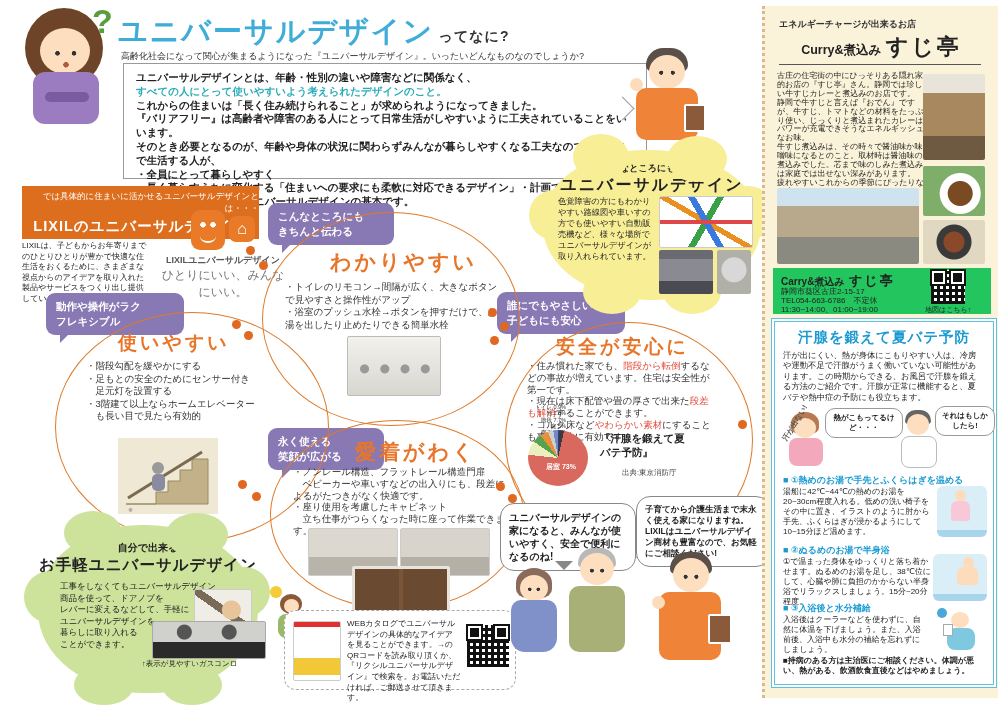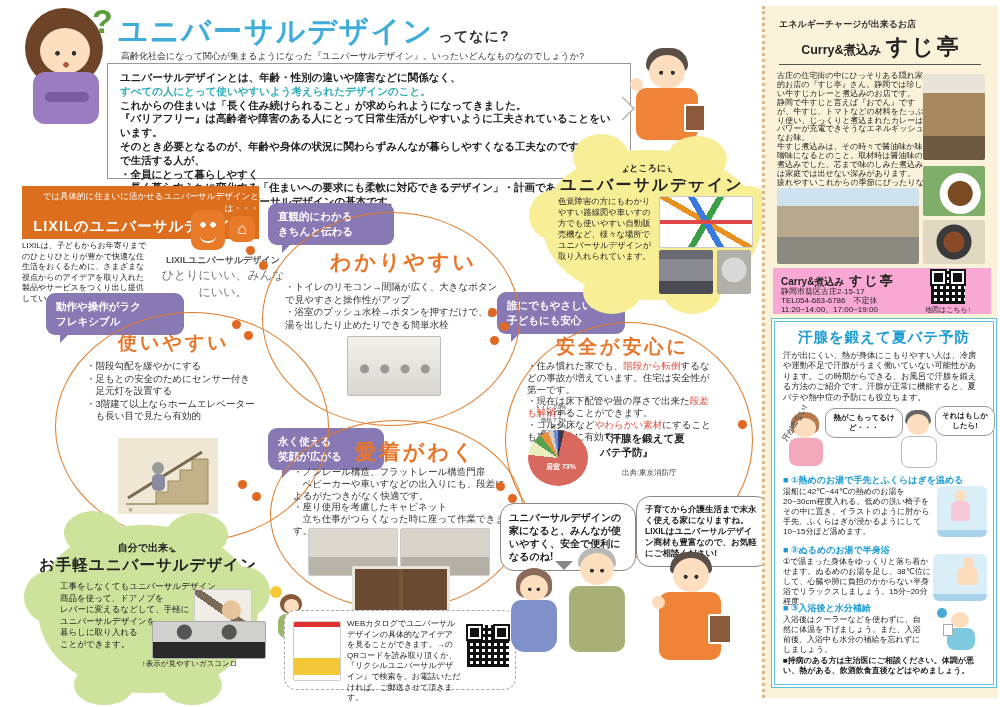--- a/index.html
+++ b/index.html
@@ -68,21 +68,21 @@
            padding:7px 8px;font-weight:bold;}
   .wbubble:after{content:"";position:absolute;bottom:-9px;left:40%;border:9px solid transparent;border-top-color:#888;}
 
   
   .rightcol{position:absolute;left:762px;top:6px;width:233px;height:692px;background:#faf3da;
             border-left:3px dotted #d8b890;}
   .resto-tagline{font-size:9px;font-weight:bold;color:#333;}
   .resto-title-small{font-size:12.5px;font-weight:bold;}
   .resto-title-large{font-size:22px;font-weight:bold;letter-spacing:3px;}
   .resto-body{font-size:8px;line-height:8.9px;color:#222;}
-  .info-box{background:#f9a8d4;}
+  .info-box{background:#22c55e;}
   .health-box{position:absolute;background:#fff;border:4px double #5ec1e0;}
   .health-title{font-size:14.5px;font-weight:bold;color:#1a9ad2;letter-spacing:1px;}
   .health-body{font-size:8.3px;line-height:10.4px;color:#222;}
   .hitem-title{font-size:9px;font-weight:bold;color:#1a9ad2;}
   .hitem-body{font-size:8px;line-height:9.9px;color:#222;}
   .hbubble{position:absolute;background:#fff;border:1px solid #999;border-radius:10px;
            font-size:7.5px;font-weight:bold;padding:4px 5px;text-align:center;}
   .bath{background:#daeef8;border-radius:6px;border-bottom:7px solid #a8d4ec;position:absolute;}
   .blob-head{position:absolute;border-radius:50%;background:#fcdcba;}
   .blob-body{position:absolute;border-radius:6px 6px 3px 3px;}
@@ -111,21 +111,21 @@
     <div style="left:8px;top:64px;width:66px;height:52px;background:#9c7cc0;border-radius:12px;"></div>
     <div style="left:20px;top:84px;width:44px;height:10px;background:#7a5aa0;border-radius:5px;"></div>
   </div>
   <div class="abs qmark" style="left:92px;top:2px;">?</div>
   <div class="abs" style="left:118px;top:12px;">
     <span class="main-title">ユニバーサルデザイン</span>
     <span class="title-suffix">ってなに?</span>
   </div>
   <div class="abs subtitle" style="left:121px;top:50px;">高齢化社会になって関心が集まるようになった『ユニバーサルデザイン』。いったいどんなものなのでしょうか?</div>
 
-  <div class="abs intro-box" style="left:107px;top:63px;width:498px;height:100px;">
+  <div class="abs intro-box" style="left:123px;top:63px;width:498px;height:100px;">
     <div>ユニバーサルデザインとは、年齢・性別の違いや障害などに関係なく、</div>
     <div class="teal">すべての人にとって使いやすいよう考えられたデザインのこと。</div>
     <div>これからの住まいは「長く住み続けられること」が求められようになってきました。</div>
     <div>『バリアフリー』は高齢者や障害のある人にとって日常生活がしやすいように工夫されていることをいいます。</div>
     <div>そのとき必要となるのが、年齢や身体の状況に関わらずみんなが暮らしやすくなる工夫なのです。そこで生活する人が、</div>
     <div>・全員にとって暮らしやすく</div>
     <div>・長く暮らすうちに変化する「住まいへの要求にも柔軟に対応できるデザイン」・計画であること。</div>
     <div>これが住まいにおけるユニバーサルデザインの基本です。</div>
   </div>
   <div class="abs tail" style="left:614px;top:100px;"></div>
@@ -145,21 +145,21 @@
   </div>
   <div class="abs lixil-desc" style="left:22px;top:241px;width:128px;">LIXILは、子どもからお年寄りまでのひとりひとりが豊かで快適な住生活をおくるために、さまざまな視点からのアイデアを取り入れた製品やサービスをつくり出し提供しています。</div>
   <div class="abs" style="left:158px;top:210px;width:130px;text-align:center;">
     <span class="udlogo-tile"><span class="eyes"></span><span class="smile"></span></span><span class="udlogo-house">⌂</span>
     <div class="udlogo-text1">LIXILユニバーサルデザイン</div>
     <div class="udlogo-text2">ひとりにいい、みんなにいい。</div>
   </div>
 
   <div class="pbubble prelines" style="left:46px;top:293px;width:118px;">動作や操作がラク
 フレキシブル</div>
-  <div class="pbubble prelines" style="left:268px;top:203px;width:106px;">直観的にわかる
+  <div class="pbubble prelines" style="left:268px;top:203px;width:106px;">こんなところにも
 きちんと伝わる</div>
   <div class="pbubble prelines" style="left:497px;top:292px;width:108px;">誰にでもやさしい
 子どもにも安心</div>
   <div class="pbubble prelines" style="left:268px;top:428px;width:96px;">永く使える
 笑顔が広がる</div>
 
   <div class="ud-circle" style="left:55px;top:312px;width:272px;height:228px;"></div>
   <div class="abs circle-title" style="left:118px;top:330px;">使いやすい</div>
   <div class="abs circle-items prelines" style="left:86px;top:360px;width:210px;">・階段勾配を緩やかにする
 ・足もとの安全のためにセンサー付き
@@ -328,21 +328,21 @@
     <div class="ph" style="left:158px;top:160px;width:62px;height:50px;background:radial-gradient(circle at 60% 55%,#7a4a22 12px,#fff 13px 20px,#7fae6a 21px);"></div>
     <div class="ph" style="left:158px;top:214px;width:62px;height:44px;background:radial-gradient(circle at 50% 50%,#8a4a2a 10px,#3a3a3a 11px 17px,#e0d8c0 18px);"></div>
     <div class="ph" style="left:12px;top:182px;width:142px;height:76px;background:linear-gradient(#cfe3ef 24%,#b9a98c 24% 64%,#8a8a80 64%),#b9a98c;"></div>
     <div class="abs info-box" style="left:8px;top:262px;width:218px;height:46px;">
       <div class="abs" style="left:8px;top:3px;">
         <span style="font-size:10px;font-weight:bold;">Carry&amp;煮込み</span>
         <span style="font-size:13px;font-weight:bold;letter-spacing:2px;">すじ亭</span>
       </div>
       <div class="abs" style="left:8px;top:18px;font-size:8px;">静岡市葵区古庄2-15-17</div>
       <div class="abs" style="left:8px;top:27px;font-size:8px;">TEL054-663-6786　不定休</div>
-      <div class="abs" style="left:8px;top:36px;font-size:8px;">11:20~14:00、17:00~19:00</div>
+      <div class="abs" style="left:8px;top:36px;font-size:8px;">11:30~14:00、01:00~19:00</div>
       <div class="qr abs" style="left:158px;top:2px;width:34px;height:34px;"></div>
       <div class="abs" style="left:152px;top:37px;font-size:7px;">地図はこちら↑</div>
     </div>
 
     <div class="health-box" style="left:6px;top:312px;width:218px;height:362px;">
       <div class="center health-title" style="margin-top:6px;">汗腺を鍛えて夏バテ予防</div>
       <div class="abs health-body" style="left:8px;top:28px;width:198px;">汗が出にくい、熱が身体にこもりやすい人は、冷房や運動不足で汗腺がうまく働いていない可能性があります。この時期からできる、お風呂で汗腺を鍛える方法のご紹介です。汗腺が正常に機能すると、夏バテや熱中症の予防にも役立ちます。</div>
       <div class="fig" style="left:12px;top:90px;width:38px;height:56px;">
         <div style="left:4px;top:0;width:28px;height:22px;background:#b87a50;border-radius:50% 50% 30% 30%;"></div>
         <div style="left:7px;top:6px;width:22px;height:20px;border-radius:50%;background:#fddfc0;"></div>

